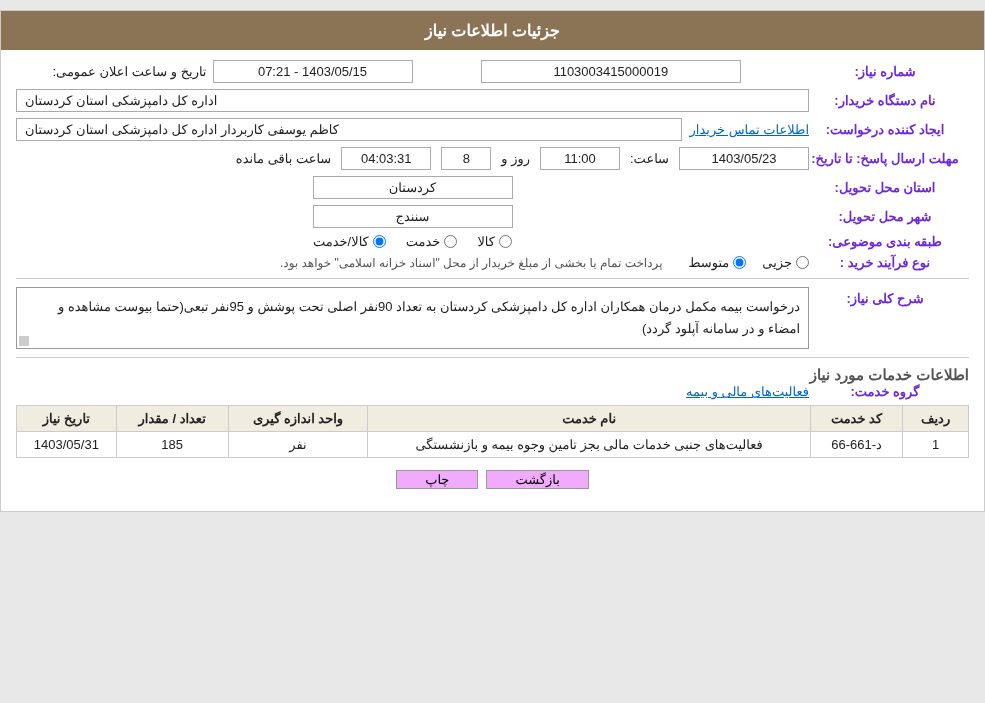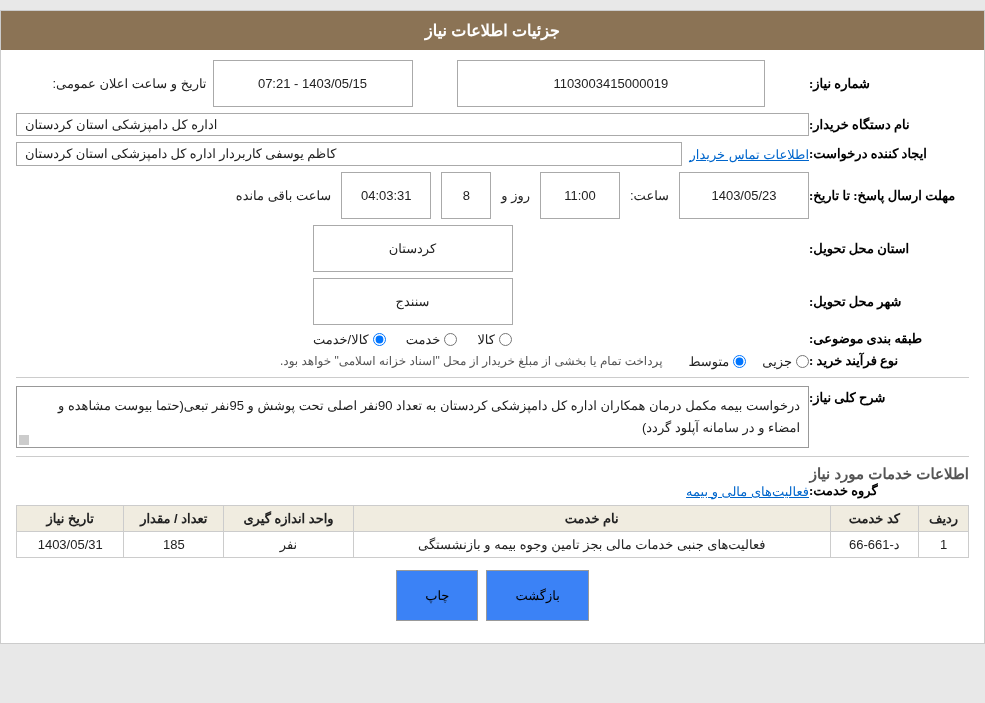--- a/index.html
+++ b/index.html
@@ -28,35 +28,34 @@
       padding: 10px 15px;
     }
     .info-row {
       display: flex;
       align-items: center;
       margin-bottom: 6px;
       flex-direction: row;
     }
     .label-cell {
       min-width: 160px;
-      text-align: left;
+      text-align: center;
       padding-right: 8px;
       font-weight: bold;
-      color: #000000;
+      color: #6d28d9;
       white-space: nowrap;
-      font-family: Liberation Serif, serif;
     }
     .value-cell {
       flex: 1;
       text-align: center;
     }
     .input-box {
       border: 1px solid #aaa;
       background: #fff;
-      padding: 15px 8px;
+      padding: 3px 8px;
       min-height: 22px;
       display: inline-block;
       text-align: center;
     }
     .input-full {
       width: 100%;
       border: 1px solid #aaa;
       background: #fff;
       padding: 3px 8px;
       min-height: 22px;
@@ -114,21 +113,21 @@
       margin: 8px 0 0;
     }
     .table-section {
       width: 100%;
       border-collapse: collapse;
       margin-bottom: 8px;
     }
     .table-section th {
       background: #f0ece0;
       border: 1px solid #ccc;
-      padding: 5px 4px;
+      padding: 5px 12px;
       text-align: center;
       font-weight: bold;
     }
     .table-section td {
       border: 1px solid #ccc;
       padding: 5px 8px;
       text-align: center;
     }
     .buyer-notes-row {
       display: flex;
@@ -147,23 +146,23 @@
       flex: 1;
     }
     .btn-row {
       text-align: center;
       margin: 12px 0;
       display: flex;
       justify-content: center;
       gap: 8px;
     }
     .btn {
-      padding: 17px 28px;
+      padding: 1px 28px;
       border: 1px solid #999;
-      background: #3b82f6;
+      background: #f0abfc;
       cursor: pointer;
       font-family: Tahoma, Arial, sans-serif;
       font-size: 13px;
     }
     .warning-text {
       color: #555;
       font-size: 12px;
       margin-right: 10px;
     }
   </style>
@@ -174,40 +173,40 @@
 
   <div class="page-header">
     <span>جزئیات اطلاعات نیاز</span>
   </div>
 
   <div class="content">
 
     <div class="info-row">
       <div class="label-cell">شماره نیاز:</div>
       <div class="value-cell">
-        <div class="input-box" style="width:308px;">1103003415000019</div>
+        <div class="input-box" style="width:260px;">1103003415000019</div>
       </div>
       <div style="flex:1; display:flex; align-items:center; justify-content:flex-start; gap:6px;">
         <div class="input-box" style="width:200px;">1403/05/15 - 07:21</div>
         <span>تاریخ و ساعت اعلان عمومی:</span>
       </div>
     </div>
 
     <div class="info-row">
       <div class="label-cell">نام دستگاه خریدار:</div>
       <div class="value-cell">
         <div class="input-full">اداره کل دامپزشکی استان کردستان</div>
       </div>
     </div>
 
     <div class="info-row">
       <div class="label-cell">ایجاد کننده درخواست:</div>
       <div class="value-cell" style="display:flex; align-items:center; gap:8px;">
         <span class="link-text">اطلاعات تماس خریدار</span>
-        <div class="input-full" style="flex:1;font-family:Liberation Serif, serif;">کاظم یوسفی کاربردار اداره کل دامپزشکی استان کردستان</div>
+        <div class="input-full" style="flex:1;">کاظم یوسفی کاربردار اداره کل دامپزشکی استان کردستان</div>
       </div>
     </div>
 
     <div class="info-row">
       <div class="label-cell">مهلت ارسال پاسخ: تا تاریخ:</div>
       <div class="value-cell">
         <div class="date-row">
           <div class="input-box" style="width:130px;">1403/05/23</div>
           <span style="margin:0 6px;">ساعت:</span>
           <div class="input-box" style="width:80px;">11:00</div>

